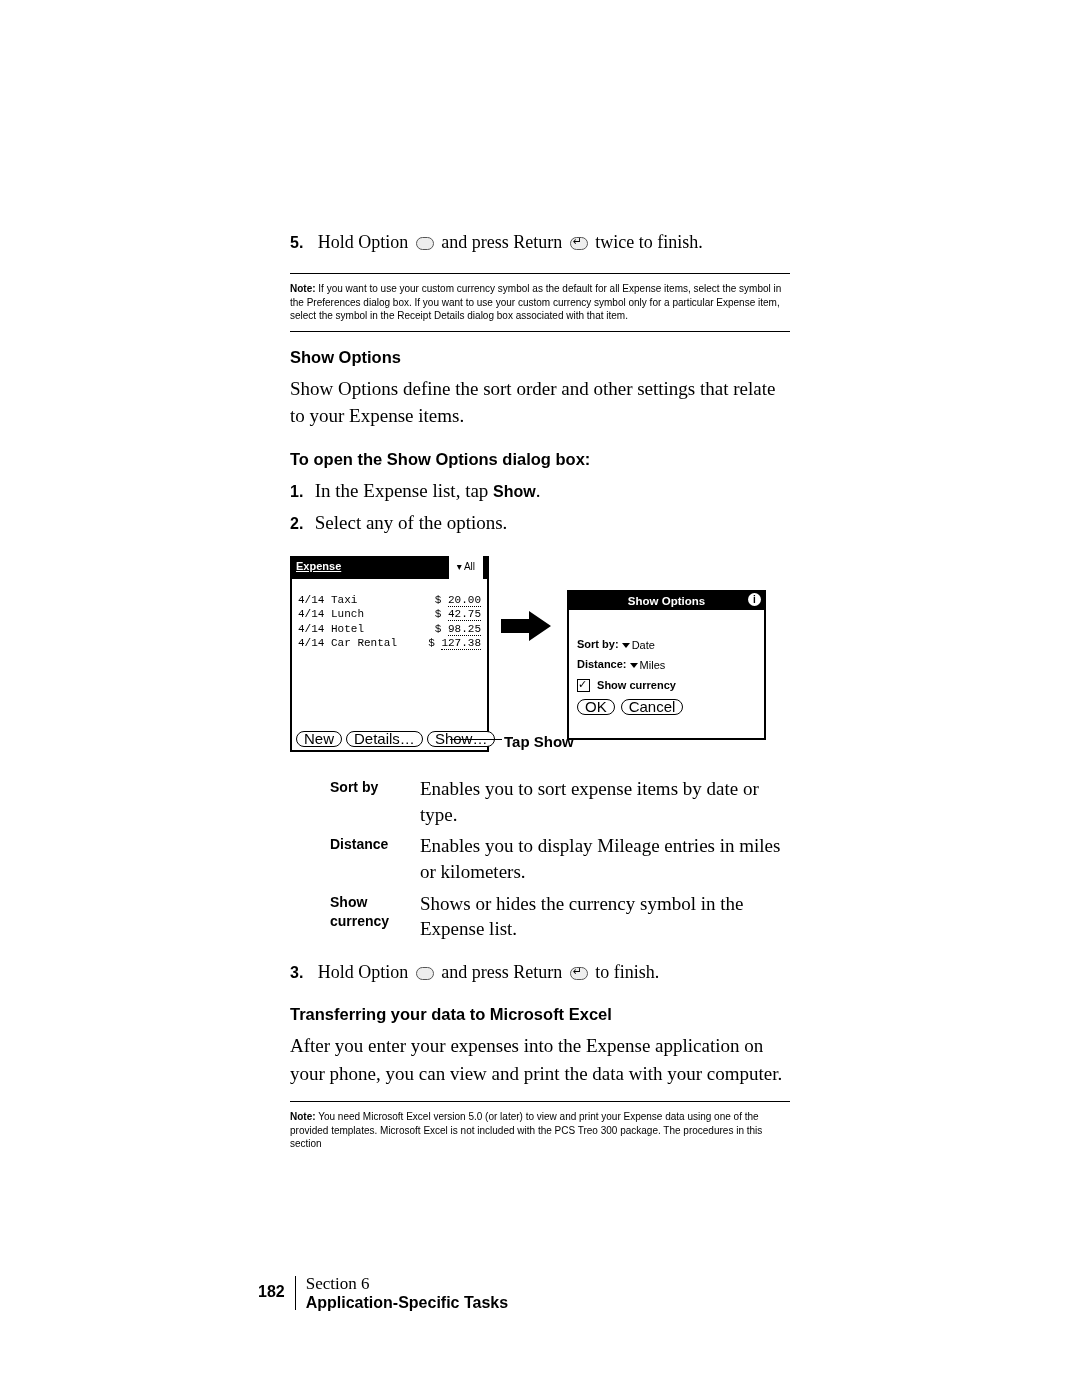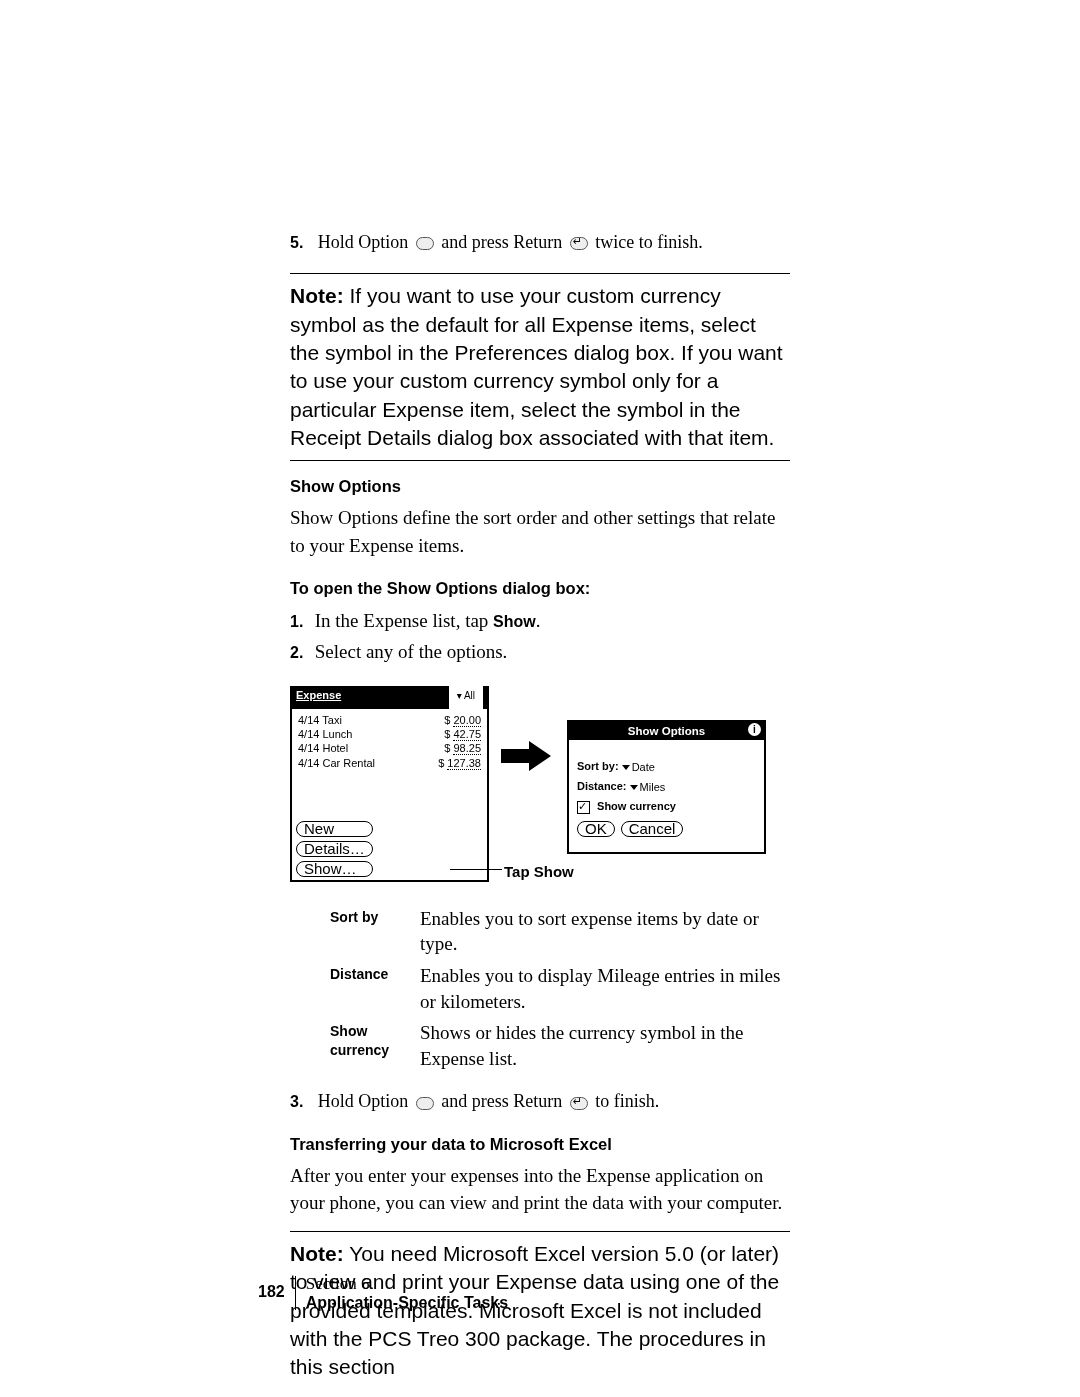--- a/index.html
+++ b/index.html
@@ -3,49 +3,49 @@
 <meta charset="utf-8">
 <style>
   html,body{margin:0;padding:0;background:#fff;color:#000;font-family:"Times New Roman",Times,serif;}
   .page{width:880px;height:1397px;position:relative;background:#fff;}
   .content{position:absolute;left:290px;top:230px;width:500px;font-size:18px;line-height:1.4;}
   .step-line{margin-bottom:18px;}
   .step-num{font-family:Arial,Helvetica,sans-serif;font-weight:bold;font-size:16px;margin-right:10px;}
   .key-icon{display:inline-block;width:16px;height:11px;border:1px solid #555;border-radius:8px;background:#eee;vertical-align:middle;margin:0 3px;position:relative;}
   .key-icon.arrow::after{content:"↵";position:absolute;left:2px;top:-4px;font-size:11px;}
   .rule{border-top:1.5px solid #000;margin:8px 0;}
-  .note-block{font-family:Arial,Helvetica,sans-serif;font-size:21px;line-height:1.35;}
+  .note-block{font-family:Arial,Helvetica,sans-serif;font-size:10px;line-height:1.35;}
   .note-block .label{font-weight:bold;}
   .h-sans-bold{font-family:Arial,Helvetica,sans-serif;font-weight:bold;font-size:16.5px;margin-top:14px;margin-bottom:6px;}
   .serif-body{font-family:"Times New Roman",Times,serif;font-size:19px;line-height:1.45;}
   .ol-step{margin:4px 0;}
   .ol-step .num{font-family:Arial,Helvetica,sans-serif;font-weight:bold;font-size:16px;display:inline-block;width:20px;}
   .bold-sans{font-family:Arial,Helvetica,sans-serif;font-weight:bold;font-size:16px;}
 
   
   .figure-row{display:flex;align-items:flex-start;margin-top:20px;}
   .palm-screen{width:195px;height:192px;border:2px solid #000;position:relative;font-family:Arial,Helvetica,sans-serif;font-size:11px;background:#fff;}
   .palm-titlebar{height:17px;background:#000;color:#fff;display:flex;align-items:center;justify-content:space-between;padding:0 4px;font-weight:bold;text-decoration:underline;}
   .palm-titlebar .drop{background:#fff;color:#000;border-radius:2px;padding:16px 8px;font-weight:normal;font-size:10px;}
   .palm-divider{border-top:4px solid #000;}
-  .palm-list{padding:4px 6px;}
+  .palm-list{padding:14px 6px;font-family:Liberation Mono, monospace;}
   .palm-row{display:flex;justify-content:space-between;font-size:11px;line-height:1.3;}
   .palm-amt{border-bottom:1px dotted #000;min-width:42px;text-align:right;}
-  .palm-buttons{position:absolute;bottom:3px;left:4px;display:flex;gap:4px;flex-direction:column;}
+  .palm-buttons{position:absolute;bottom:3px;left:4px;display:flex;gap:4px;}
   .palm-btn{border:1px solid #000;border-radius:10px;padding:0 7px;font-size:15px;line-height:14px;background:#fff;}
 
   
   .show-line{position:absolute;height:1px;background:#000;}
 
   .arrow-svg{width:50px;height:30px;}
 
   .dialog{width:195px;border:2px solid #000;font-family:Arial,Helvetica,sans-serif;font-size:11px;margin-left:8px;margin-top:34px;}
   .dialog-title{background:#000;color:#fff;font-weight:bold;text-align:center;padding:1px 0;position:relative;font-size:11.5px;}
   .dialog-title .info{position:absolute;right:3px;top:1px;width:13px;height:13px;border-radius:50%;background:#fff;color:#000;font-weight:bold;font-size:10px;line-height:13px;}
-  .dialog-body{padding:15px 8px;}
+  .dialog-body{padding:23px 8px;}
   .dlg-row{margin:4px 0;font-size:11px;}
   .dlg-label{font-weight:bold;}
   .dlg-drop{display:inline-flex;align-items:center;gap:2px;}
   .tri{width:0;height:0;border-left:4px solid transparent;border-right:4px solid transparent;border-top:5px solid #000;display:inline-block;}
   .chk{display:inline-block;width:11px;height:11px;border:1px solid #000;margin-right:4px;position:relative;vertical-align:middle;}
   .chk::after{content:"✓";position:absolute;left:0;top:-3px;font-size:11px;}
   .dlg-btns{display:flex;gap:6px;margin-top:6px;}
 
   .tap-show-label{font-family:Arial,Helvetica,sans-serif;font-weight:bold;font-size:15px;}
 

